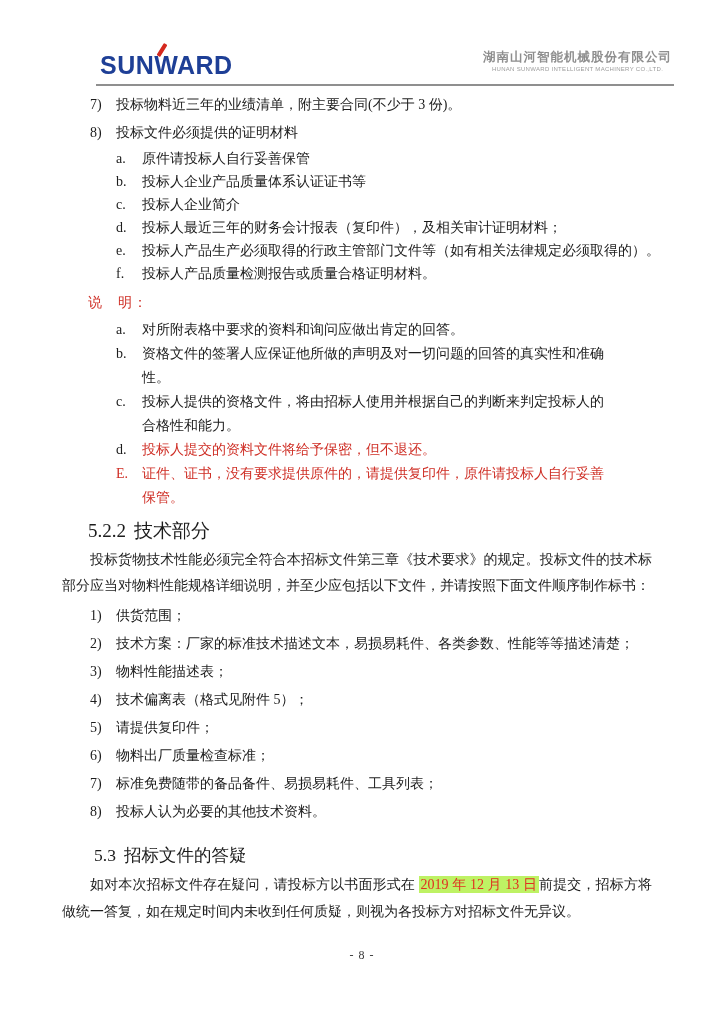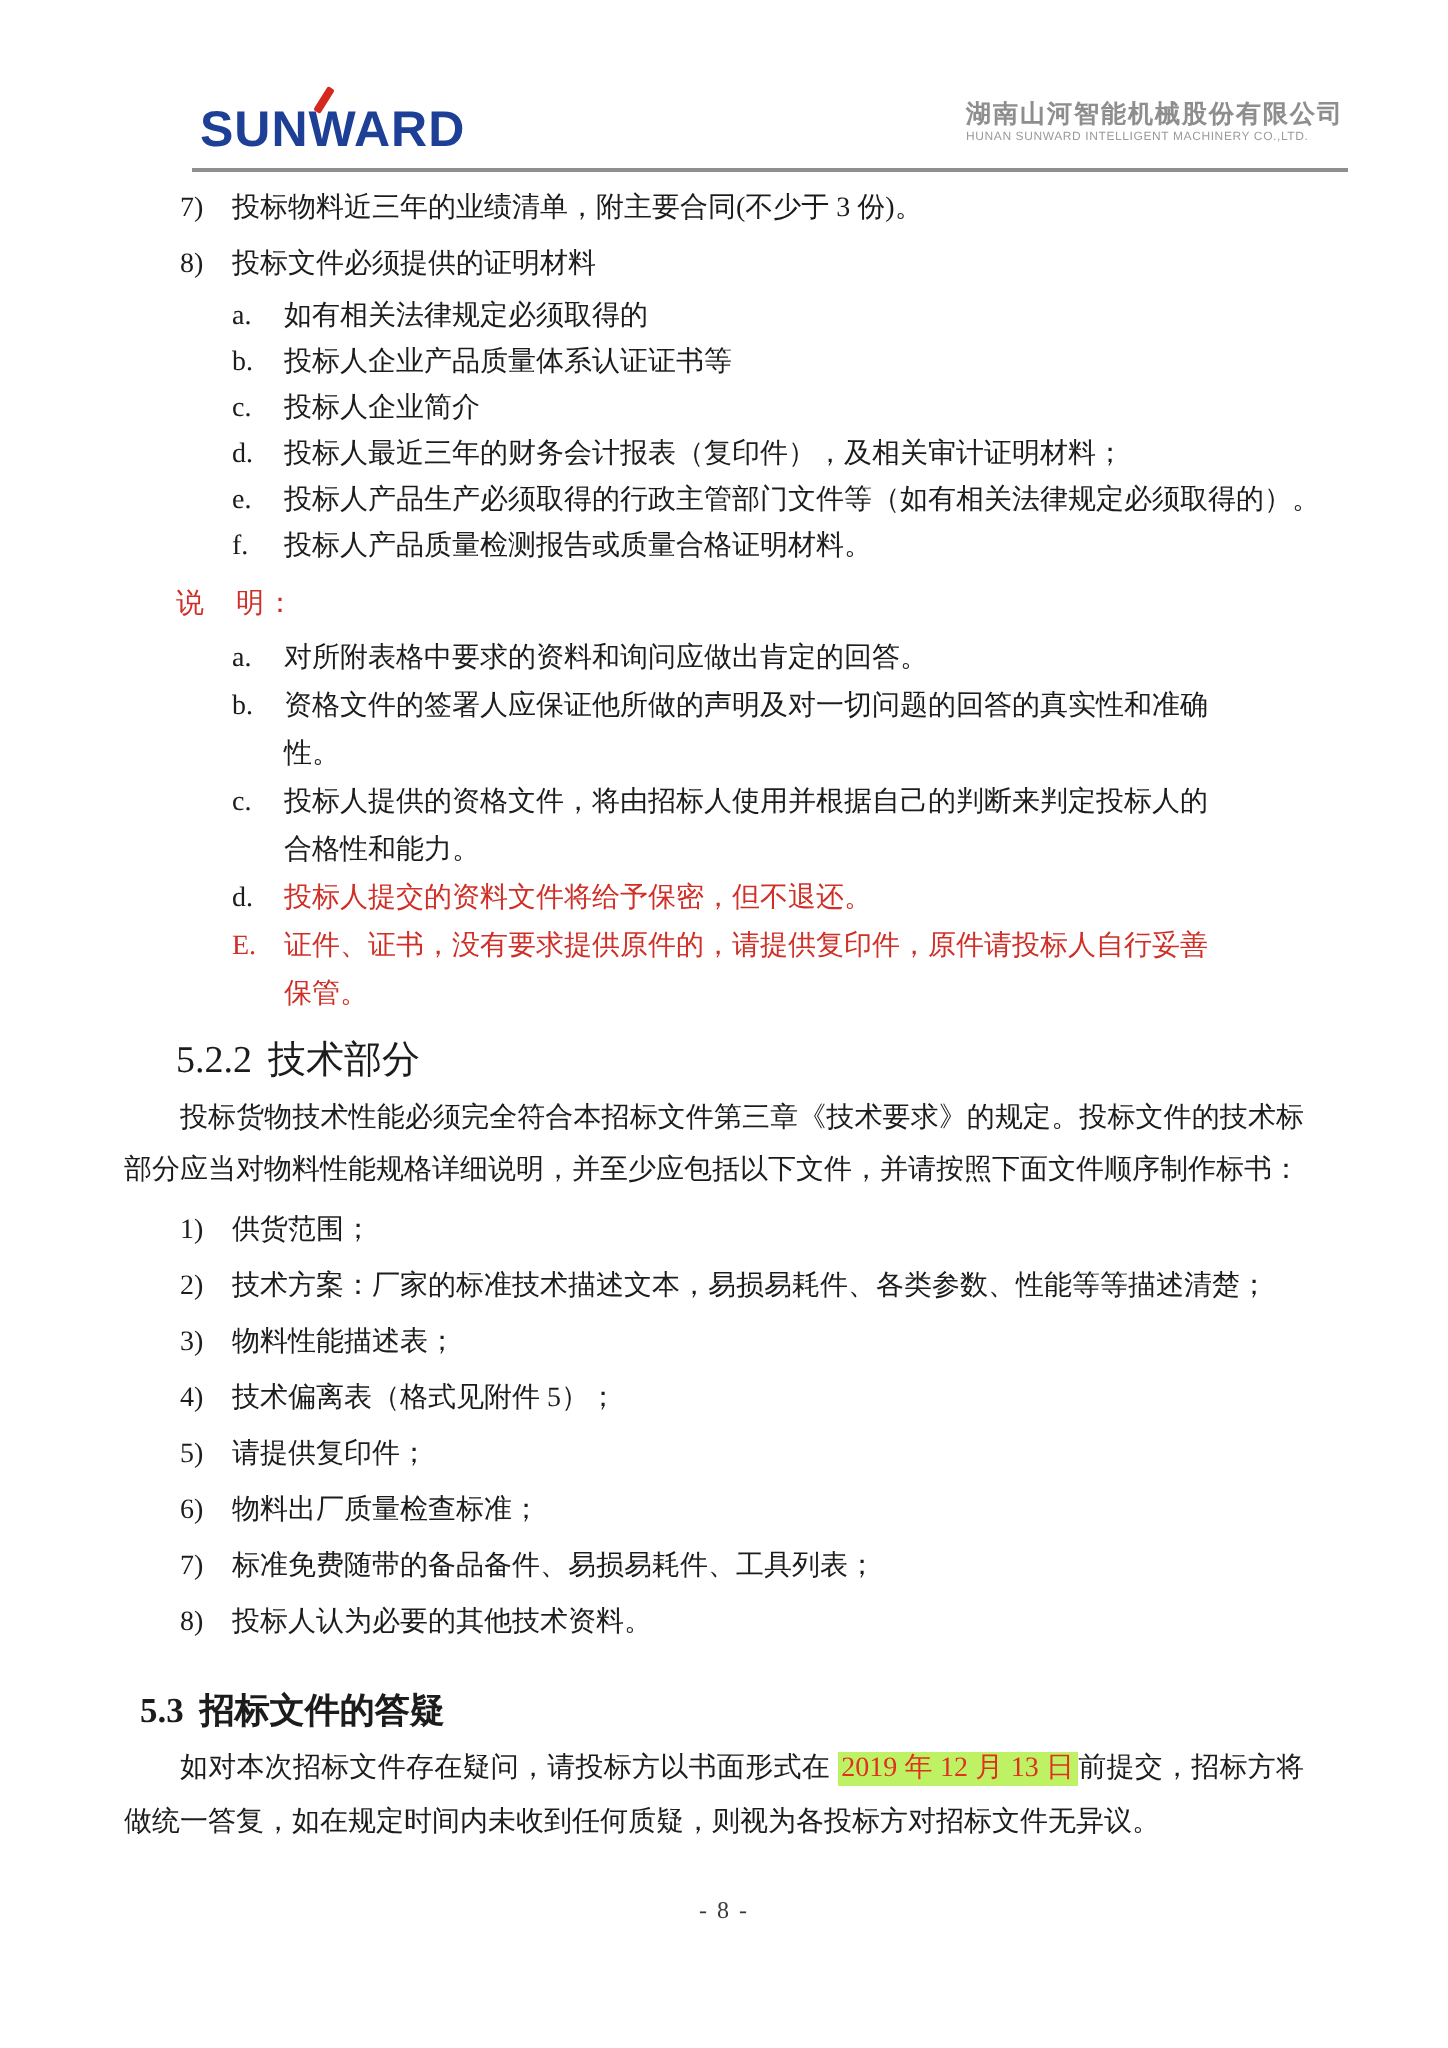--- a/index.html
+++ b/index.html
@@ -18,21 +18,21 @@
   .logo{position:absolute;left:100px;top:50px;width:140px;height:30px;}
   .logo-text{
     font-family:"Liberation Sans","DejaVu Sans",sans-serif;
     font-weight:800;font-size:25px;line-height:30px;
     color:#1e3f96;letter-spacing:.5px;
   }
   .logo-mark{
     position:absolute;left:60px;top:-7px;width:4px;height:14px;
     background:#d5281e;transform:rotate(32deg);border-radius:1px;
   }
-  .company{position:absolute;right:52px;top:50px;text-align:left;}
+  .company{position:absolute;right:52px;top:50px;text-align:center;}
   .company-cn{
     font-family:"Liberation Sans","DejaVu Sans",sans-serif;
     font-weight:700;font-size:12.5px;line-height:15px;
     color:#8e8e8e;letter-spacing:1px;white-space:nowrap;
   }
   .company-en{
     font-family:"Liberation Sans","DejaVu Sans",sans-serif;
     font-size:6px;line-height:8px;color:#9b9b9b;letter-spacing:.3px;white-space:nowrap;
   }
   
@@ -56,21 +56,21 @@
   .red{color:#cf2f26;}
 
   .sec522{margin:8px 0 0 26px;font-size:19px;font-weight:400;line-height:25px;}
   .sec-num{margin-right:8px;}
 
   .para{margin:4px 22px 0 0;line-height:26px;text-indent:2em;text-align:justify;}
 
   .tech{margin:4px 0 0 28px;}
   .tech .row{line-height:26px;margin-bottom:2px;}
 
-  .sec53{margin:16px 0 0 8px;font-size:17.5px;font-weight:700;line-height:28px;}
+  .sec53{margin:16px 0 0 32px;font-size:17.5px;font-weight:400;line-height:28px;}
   .para53{margin-top:2px;line-height:27px;}
 
   .hl{
     background:#bef264;color:#e03020;
     padding:1px 2px;
   }
   
   .pagenum{
     position:absolute;top:948px;left:0;right:0;
     text-align:center;font-size:12px;color:#3a3a3a;letter-spacing:1px;
@@ -102,21 +102,21 @@
       </div>
       <div class="row">
         <span class="lbl">8)</span>
         <span class="txt">投标文件必须提供的证明材料</span>
       </div>
     </div>
 
     <div class="proof">
       <div class="row">
         <span class="lbl">a.</span>
-        <span class="txt">如有相关法律规定必须取得的</span>
+        <span class="txt">原件请投标人自行妥善保管</span>
       </div>
       <div class="row">
         <span class="lbl">b.</span>
         <span class="txt">投标人企业产品质量体系认证证书等</span>
       </div>
       <div class="row">
         <span class="lbl">c.</span>
         <span class="txt">投标人企业简介</span>
       </div>
       <div class="row">

